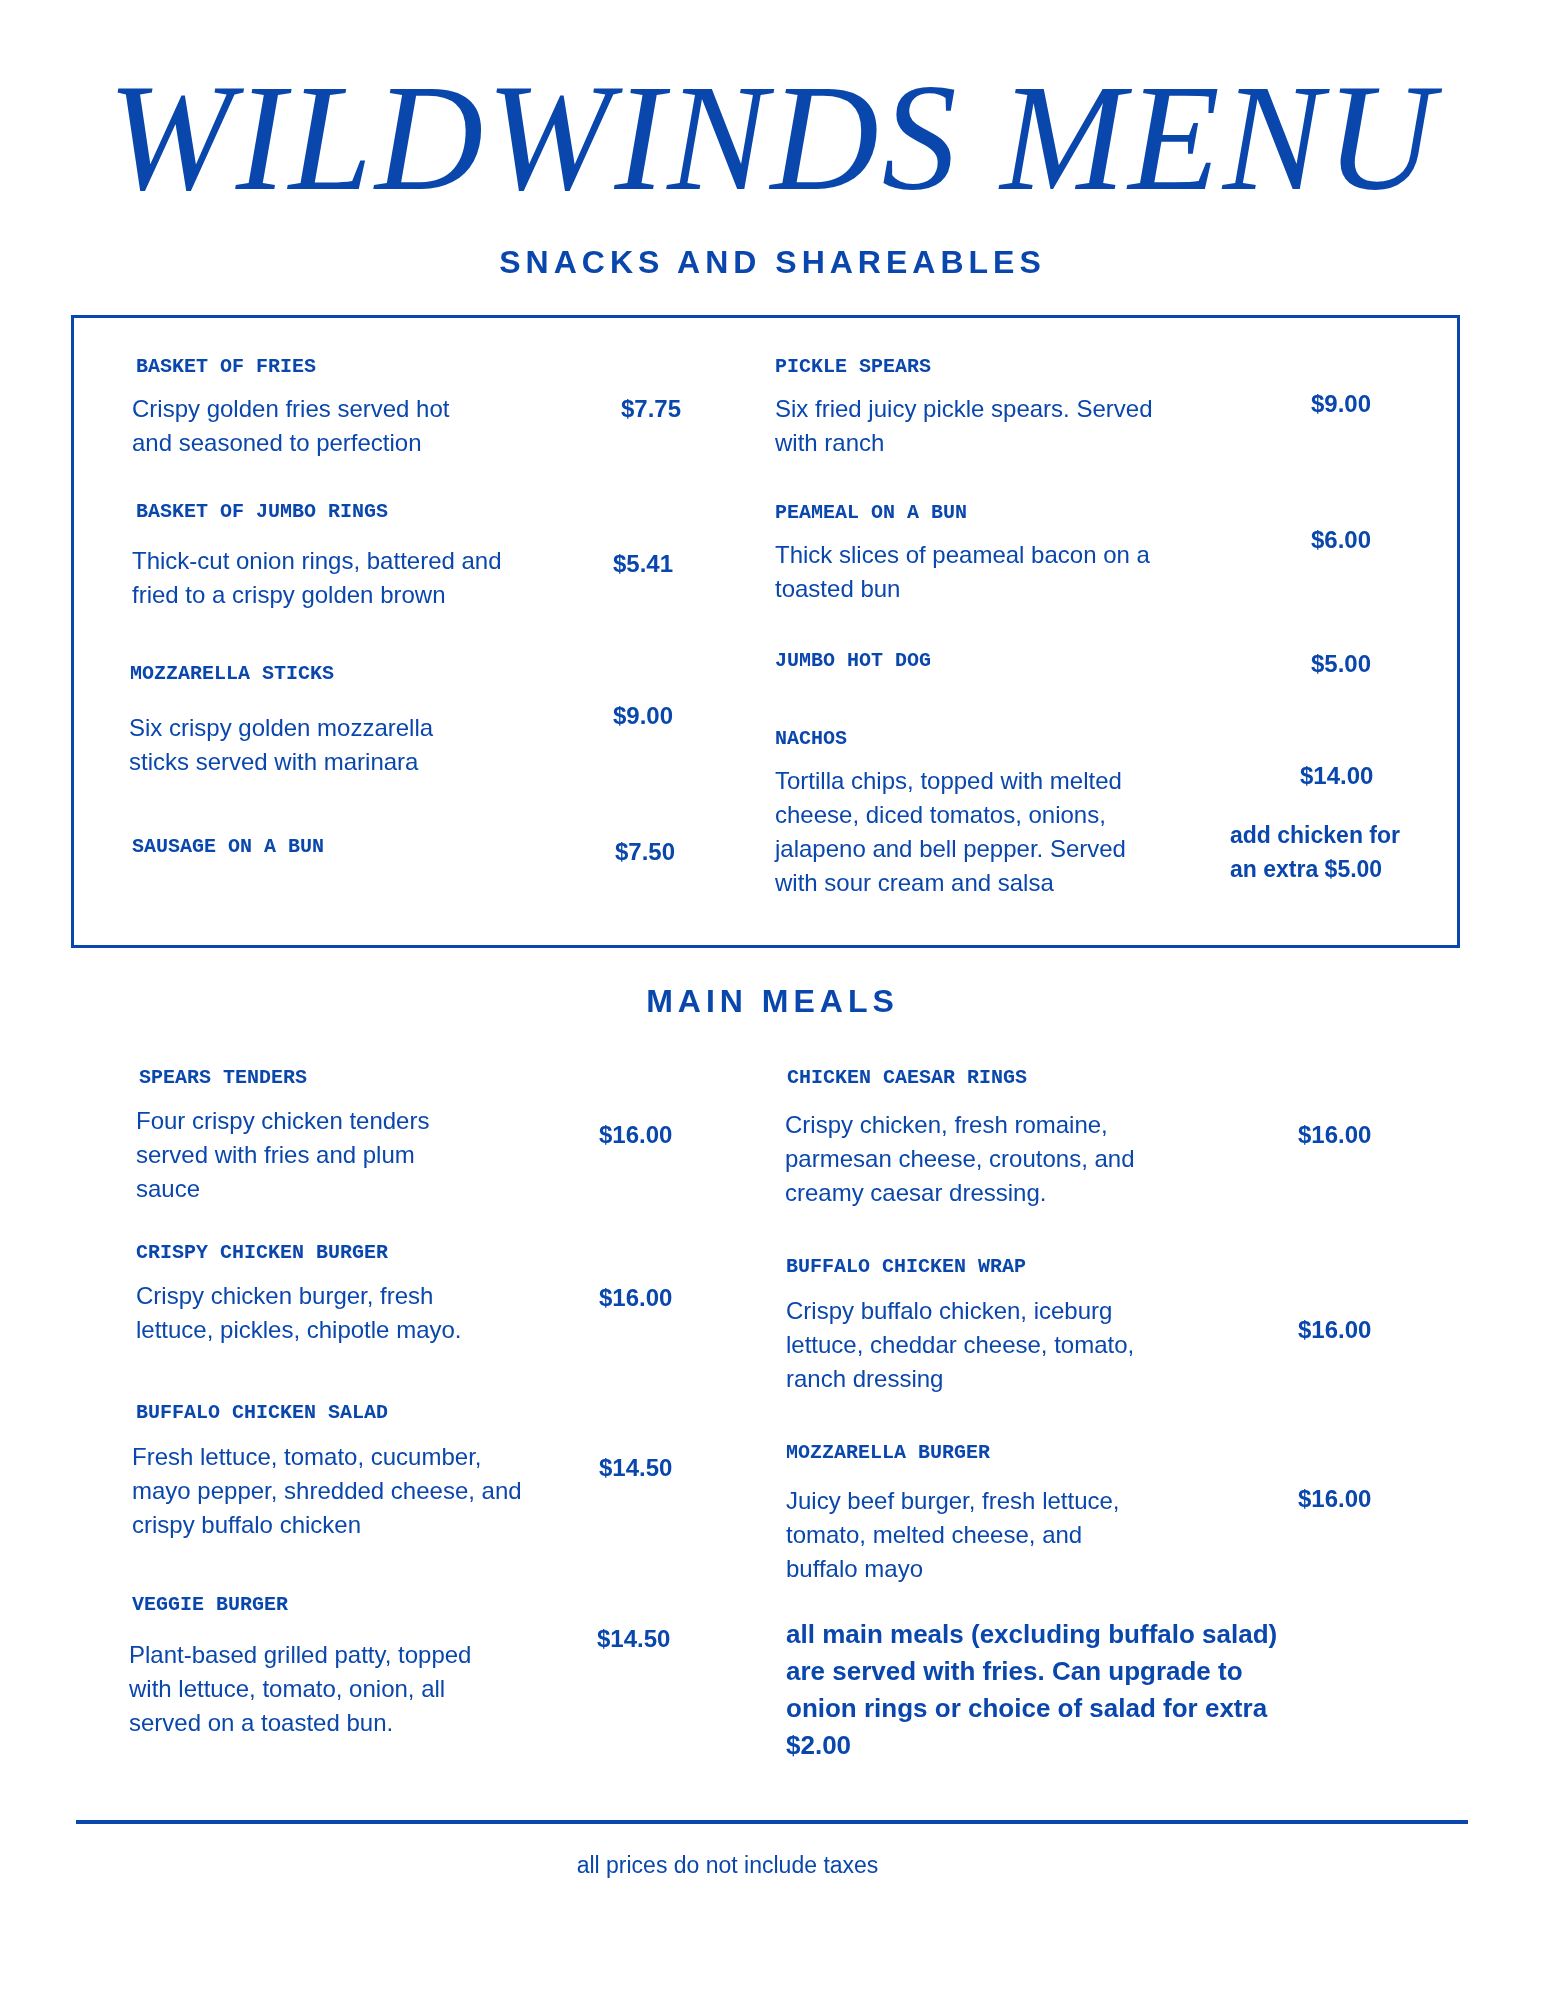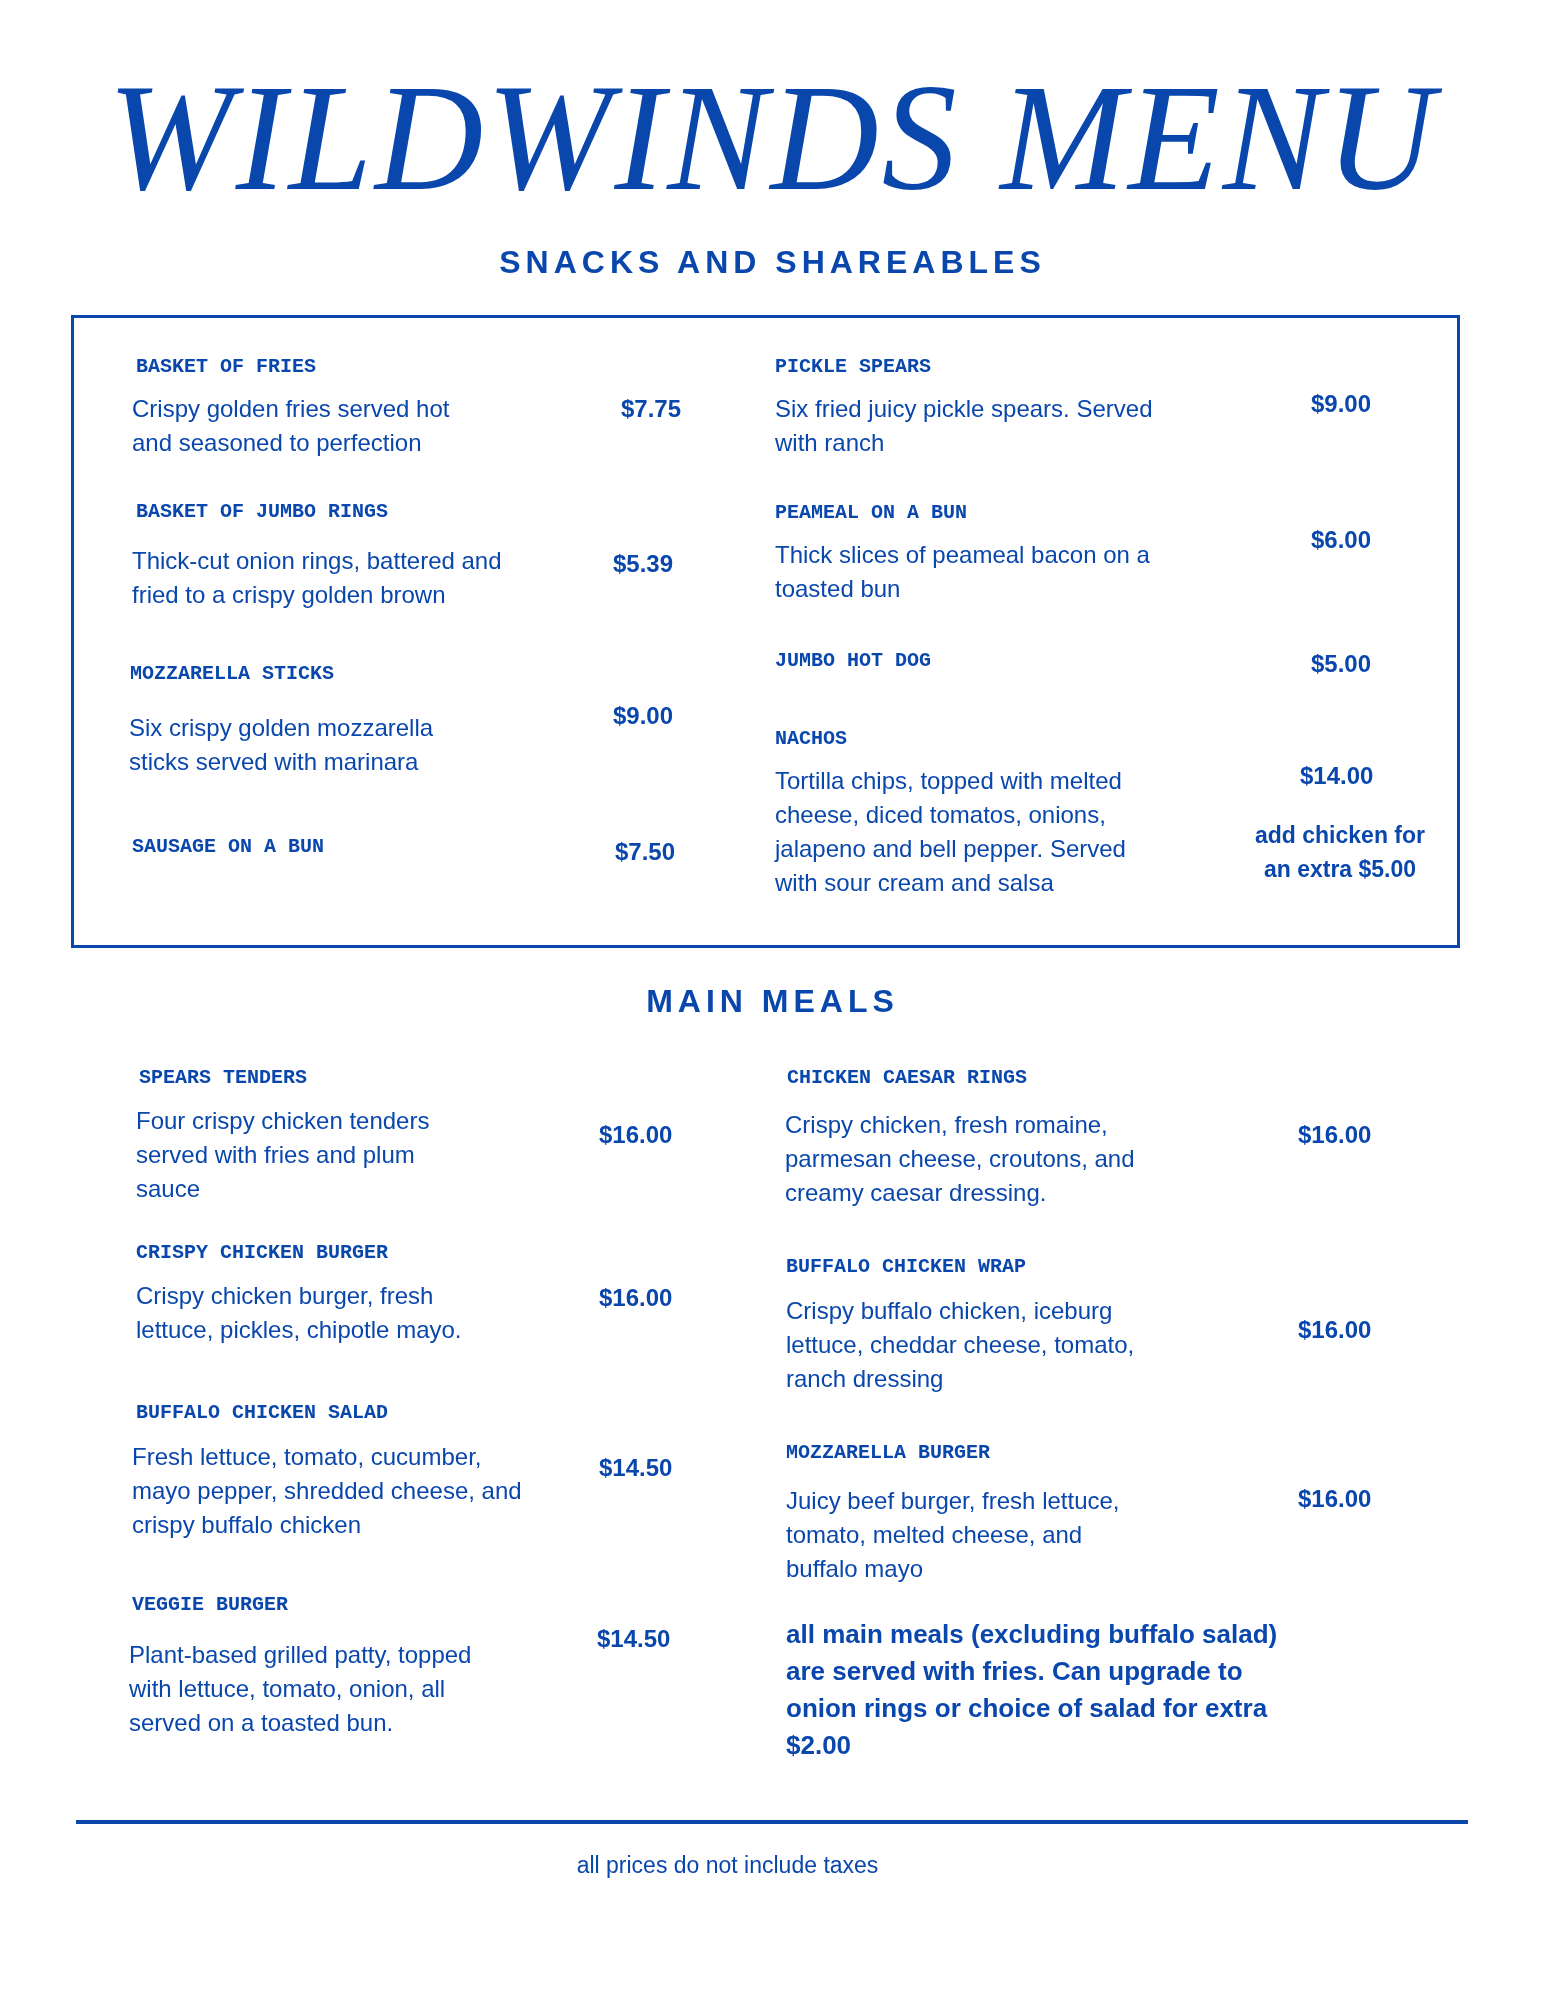--- a/index.html
+++ b/index.html
@@ -29,21 +29,21 @@
     }
     .item-desc {
       font-size: 24px; line-height: 34px; font-weight: 400;
       font-family: "Liberation Sans", sans-serif;
     }
     .price {
       font-weight: 700; font-size: 24px; line-height: 1; white-space: nowrap;
       font-family: "Liberation Sans", sans-serif;
     }
     .note-small {
-      font-weight: 700; font-size: 23px; line-height: 34px; text-align: center;
+      font-weight: 700; font-size: 23px; line-height: 34px; text-align: left;
       font-family: "Liberation Sans", sans-serif;
     }
     .note-big {
       font-weight: 700; font-size: 26px; line-height: 37px;
       font-family: "Liberation Sans", sans-serif;
     }
     .divider {
       left: 76px; top: 1820px; width: 1392px; height: 4px; background: #0a47ad;
     }
     .footer {
@@ -63,21 +63,21 @@
   <div class="abs item-name" style="left:136px;top:357px">BASKET OF FRIES</div>
   <div class="abs item-desc" style="left:132px;top:392px">Crispy golden fries served hot</div>
   <div class="abs item-desc" style="left:132px;top:426px">and seasoned to perfection</div>
   <div class="abs price" style="left:621px;top:397px">$7.75</div>
 </div>
 
 <div>
   <div class="abs item-name" style="left:136px;top:502px">BASKET OF JUMBO RINGS</div>
   <div class="abs item-desc" style="left:132px;top:544px">Thick-cut onion rings, battered and</div>
   <div class="abs item-desc" style="left:132px;top:578px">fried to a crispy golden brown</div>
-  <div class="abs price" style="left:613px;top:552px">$5.39</div>
+  <div class="abs price" style="left:613px;top:552px">$5.41</div>
 </div>
 
 <div>
   <div class="abs item-name" style="left:130px;top:664px">MOZZARELLA STICKS</div>
   <div class="abs item-desc" style="left:129px;top:711px">Six crispy golden mozzarella</div>
   <div class="abs item-desc" style="left:129px;top:745px">sticks served with marinara</div>
   <div class="abs price" style="left:613px;top:704px">$9.00</div>
 </div>
 
 <div>

